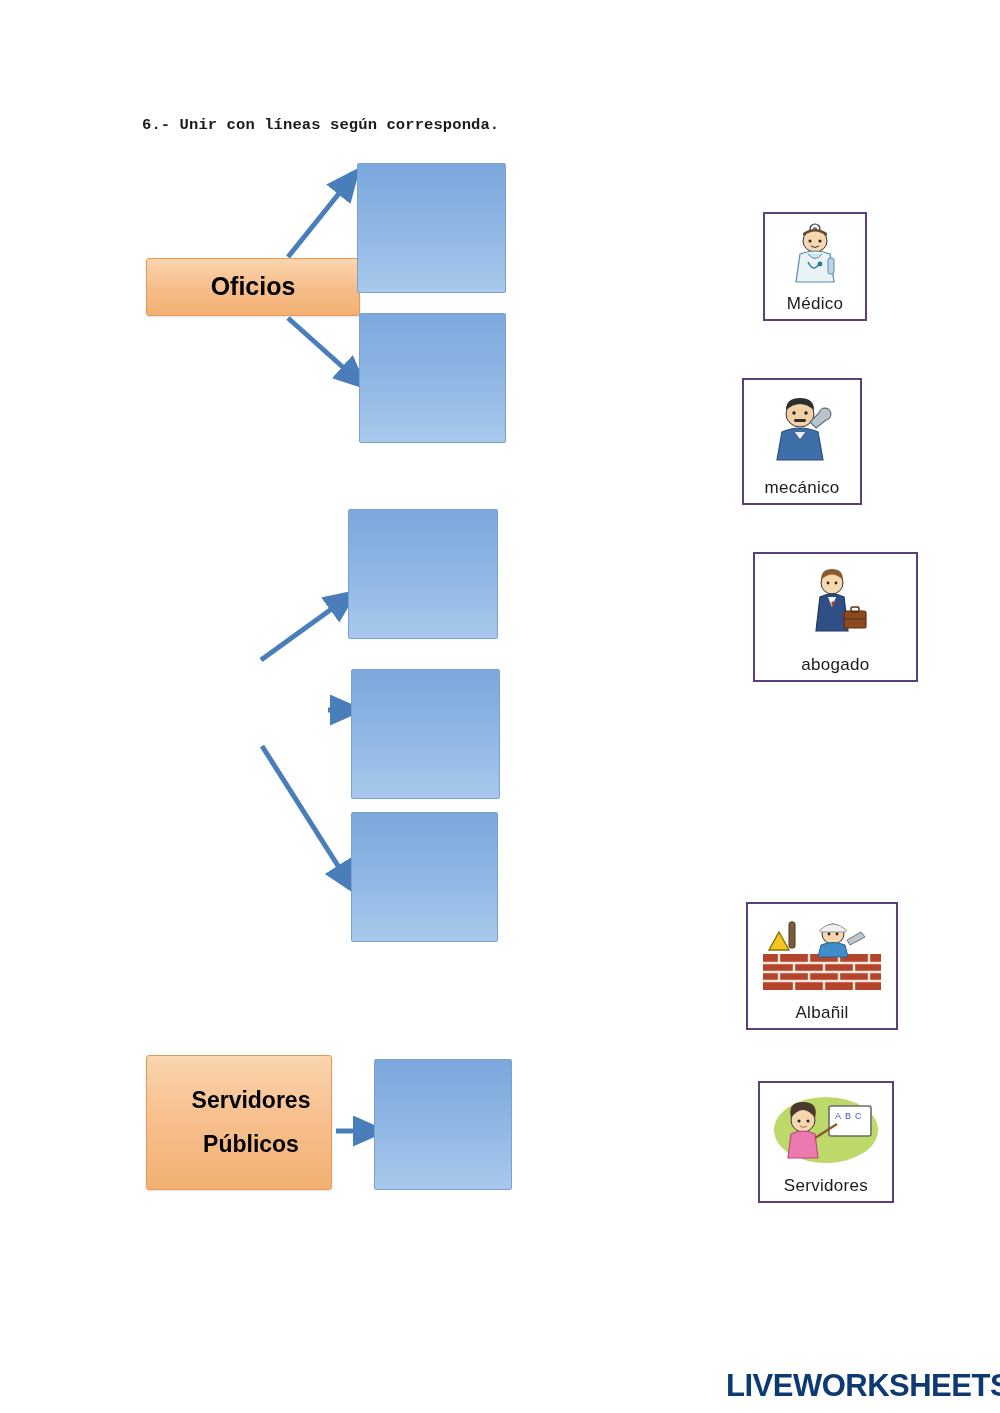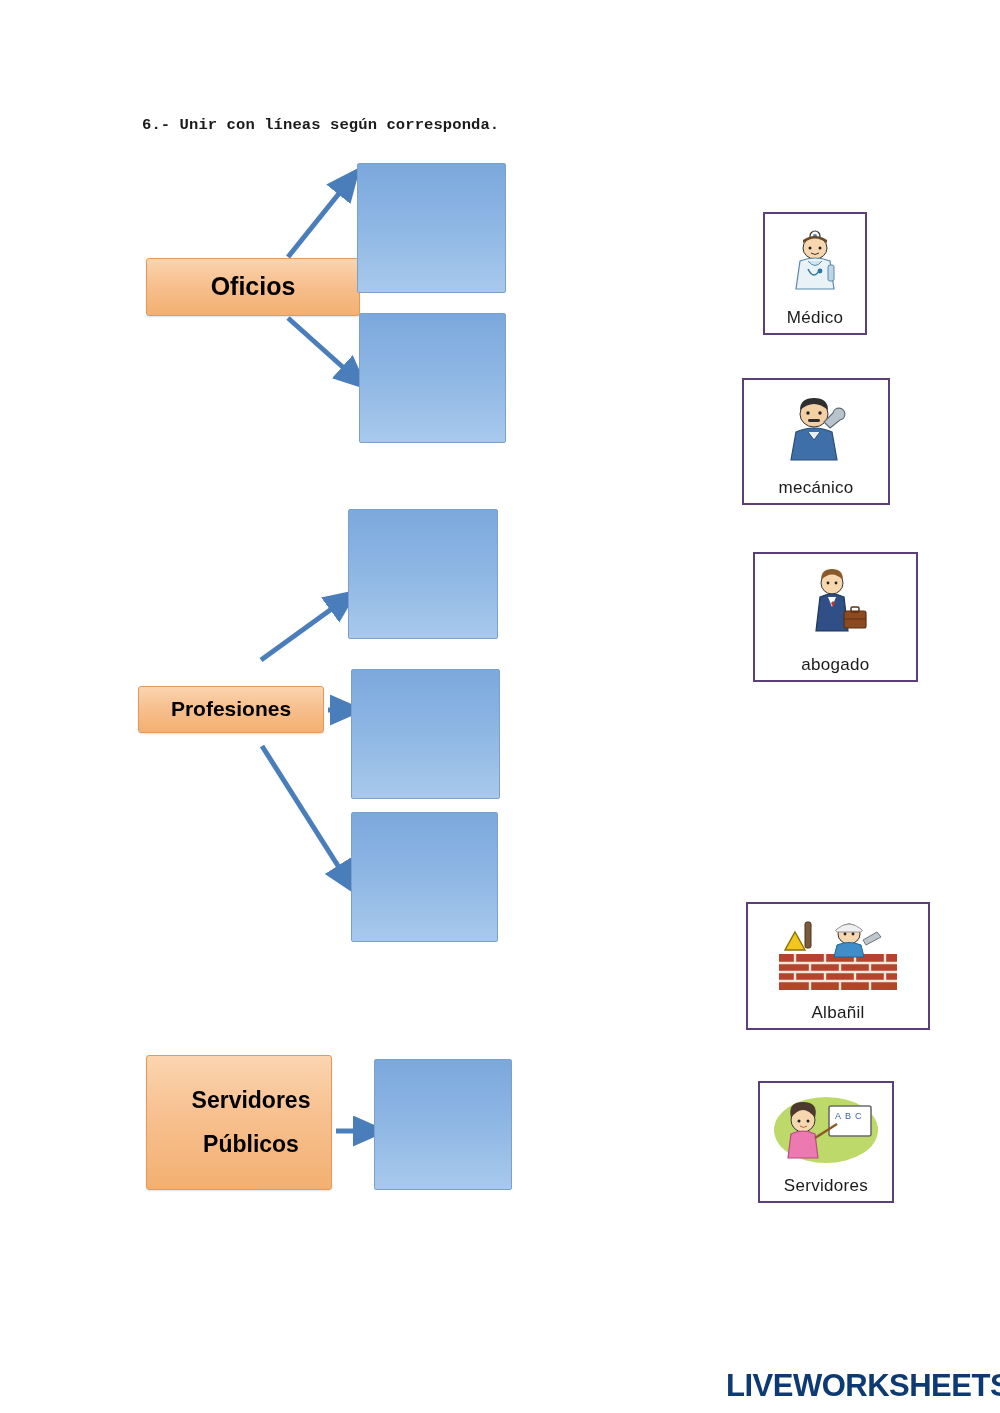--- a/index.html
+++ b/index.html
@@ -108,25 +108,25 @@
     justify-content: center;
   }
   .card .caption {
     width: 100%;
     text-align: center;
     font-size: 17px;
     color: #1b1b1b;
     padding-bottom: 5px;
     letter-spacing: 0.3px;
   }
-  #card-medico   { left: 763px; top: 212px;  width: 104px; height: 123px; }
-  #card-mecanico { left: 742px; top: 378px;  width: 148px; height: 127px; }
+  #card-medico   { left: 763px; top: 212px;  width: 104px; height: 109px; }
+  #card-mecanico { left: 742px; top: 378px;  width: 120px; height: 127px; }
   #card-abogado  { left: 753px; top: 552px;  width: 165px; height: 130px; }
   #card-bombero  { left: 752px; top: 748px;  width: 139px; height: 133px; }
-  #card-albanil  { left: 746px; top: 902px;  width: 184px; height: 128px; }
+  #card-albanil  { left: 746px; top: 902px;  width: 152px; height: 128px; }
   #card-profesora{ left: 758px; top: 1081px; width: 136px; height: 122px; }
 
   
   #footer-logo {
     position: absolute;
     left: 692px;
     top: 1368px;
     display: flex;
     align-items: center;
   }
@@ -176,23 +176,20 @@
       <line x1="288" y1="318" x2="355" y2="378"></line>
       <line x1="261" y1="660" x2="344" y2="600"></line>
       <line x1="328" y1="710" x2="347" y2="710"></line>
       <line x1="262" y1="746" x2="347" y2="880"></line>
       <line x1="336" y1="1131" x2="370" y2="1131"></line>
     </g>
   </svg>
 
   <div class="cat-box" id="cat-oficios">
     <span class="line">Oficios</span>
-  </div>
-  <div class="cat-box" id="cat-profesiones">
-    <span class="line">Profesiones</span>
   </div>
   <div class="cat-box" id="cat-servidores">
     <span class="line">Servidores</span>
     <span class="line">Públicos</span>
   </div>
 
   <div class="drop-box" id="drop-1"></div>
   <div class="drop-box" id="drop-2"></div>
   <div class="drop-box" id="drop-3"></div>
   <div class="drop-box" id="drop-4"></div>

